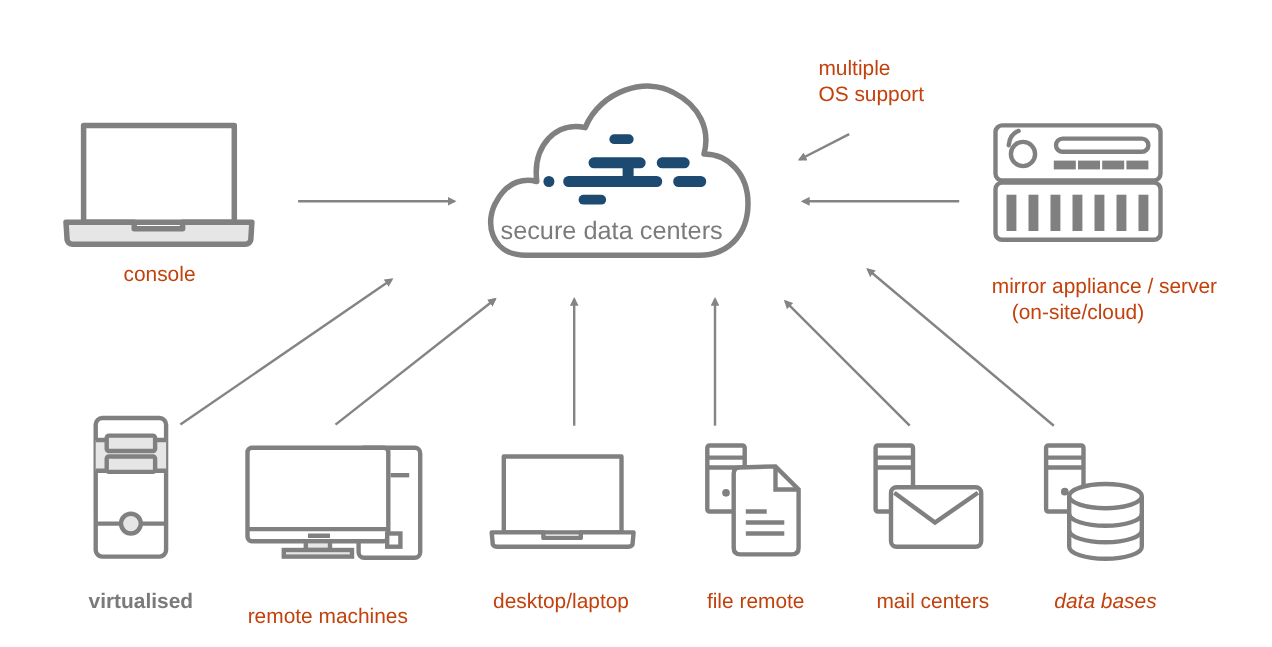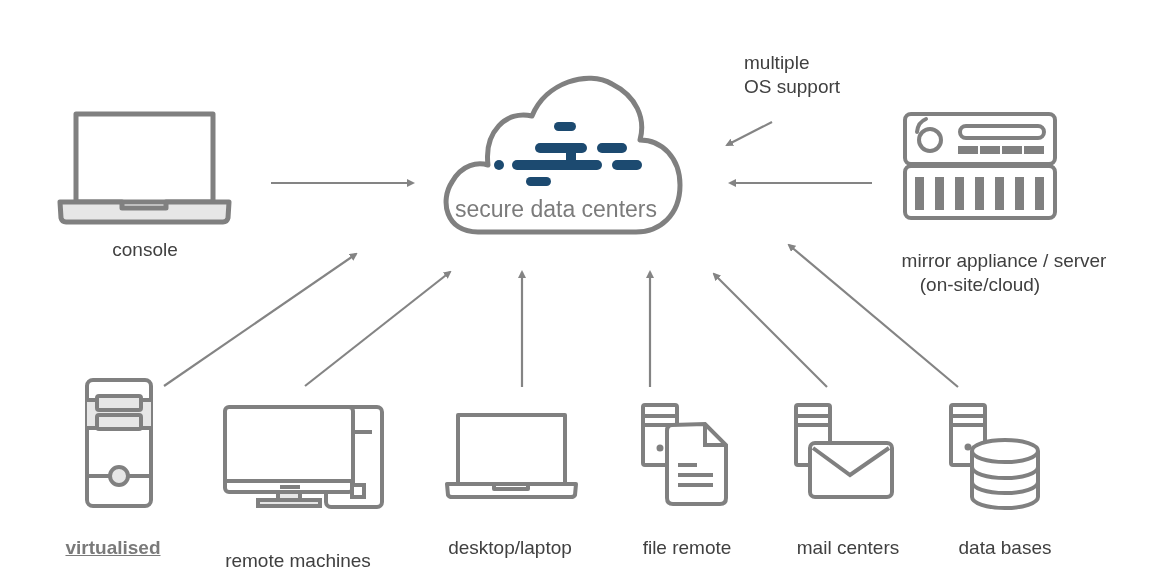--- a/index.html
+++ b/index.html
@@ -1,19 +1,19 @@
 <!DOCTYPE html>
 <html><head>
   <meta charset="utf-8">
   <style>
     html, body { margin: 0; padding: 0; background: #ffffff; }
     body { width: 1156px; height: 588px; position: relative; overflow: hidden;
            font-family: "Liberation Sans", "DejaVu Sans", sans-serif; color: #7a7a7a; }
     svg.stage { position: absolute; left: 0; top: 0; }
-    .lbl { position: absolute; font-size: 19px; color: #404040; white-space: nowrap; text-align: center; line-height: 24px; }
+    .lbl { position: absolute; font-size: 19px; color: #c2410c; white-space: nowrap; text-align: center; line-height: 24px; }
     .lbl.bold { font-weight: bold; color: #7a7a7a; }
   </style>
 </head>
 <body>
 
 <svg class="stage" width="1156" height="588" viewBox="0 0 1156 588">
   <defs>
     <marker id="ah" markerWidth="8" markerHeight="8" refX="6" refY="4" orient="auto" markerUnits="userSpaceOnUse">
       <path d="M0,0 L8,4 L0,8 Z" fill="#848484"></path>
     </marker>
@@ -133,18 +133,18 @@
 <div class="lbl" style="left:455px; top:197px; width:200px; font-size:23px; color:#7b7b7b;">secure data centers</div>
 
 <div class="lbl" style="left:744px; top:51px; text-align:left;">multiple</div>
 <div class="lbl" style="left:744px; top:75px; text-align:center;">OS support</div>
 
 <div class="lbl" style="left:85px; top:238px; width:120px;">console</div>
 
 <div class="lbl" style="left:884px; top:249px; width:240px;text-align:center;">mirror appliance / server</div>
 <div class="lbl" style="left:860px; top:273px; width:240px;">(on-site/cloud)</div>
 
-<div class="lbl bold" style="left:53px; top:536px; width:120px;text-decoration:underline;">virtualised</div>
+<div class="lbl bold" style="left:68px; top:536px; width:120px;">virtualised</div>
 <div class="lbl" style="left:208px; top:536px; width:180px;margin-top:13px;">remote machines</div>
 <div class="lbl" style="left:425px; top:536px; width:170px;">desktop/laptop</div>
 <div class="lbl" style="left:622px; top:536px; width:130px;">file remote</div>
 <div class="lbl" style="left:783px; top:536px; width:130px;">mail centers</div>
-<div class="lbl" style="left:940px; top:536px; width:130px;">data bases</div>
+<div class="lbl" style="left:940px; top:536px; width:130px;font-style:italic;">data bases</div>
 
 </body></html>

